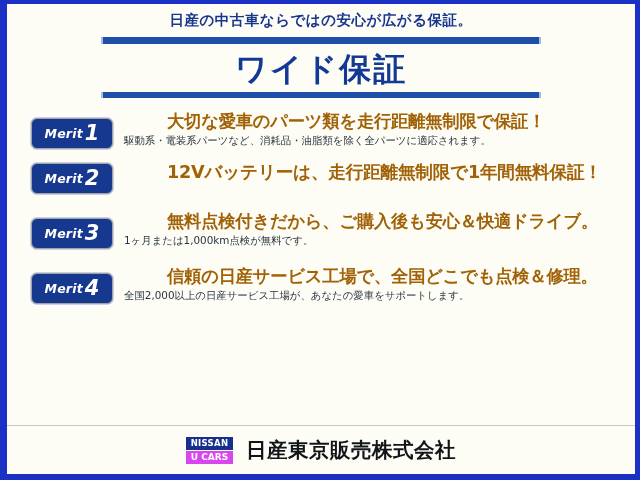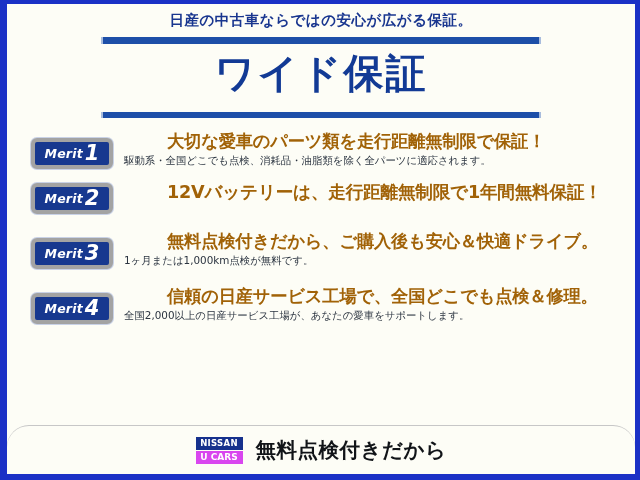--- a/index.html
+++ b/index.html
@@ -41,24 +41,24 @@
     background:#1d4fa8;
     border-left:2px solid #a8bcdd;
     border-right:2px solid #a8bcdd;
     box-sizing:border-box;
   }
   .rule.thin{height:6px;}
   .wide-title{
     text-align:center;
     color:#123a95;
     font-weight:bold;
-    font-size:40px;
+    font-size:32px;
     letter-spacing:2px;
     line-height:1;
-    margin:9px 0 12px 0;
+    margin:9px 0 0 0;
     white-space:nowrap;
   }
 
   
   .headline{
     text-align:center;
     color:#e8140f;
     font-weight:bold;
     font-size:30.5px;
     letter-spacing:-0.5px;
@@ -77,21 +77,21 @@
     align-items:flex-start;
     margin-bottom:12px;
   }
   .merit-row.m2{margin-bottom:16px;}
   .merit-row.m3{margin-bottom:16px;}
   .badge{
     flex:0 0 auto;
     width:82px;height:31px;
     border-radius:6px;
     background:#17388f;
-    border:4px solid #a3a3a3;
+    border:1px solid #a3a3a3;
     box-shadow:0 0 0 1px #c9d2e6;
     box-sizing:border-box;
     display:flex;
     align-items:center;
     justify-content:center;
     margin-top:8px;
   }
   .badge .m-word{
     color:#ffffff;
     font-size:12.5px;
@@ -132,21 +132,20 @@
 
   
   .footer{
     flex:0 0 auto;
     border-top:1px solid #c7c7c7;
     height:48px;
     display:flex;
     align-items:center;
     justify-content:center;
     gap:13px;
-    border-radius:22px;
   }
   .logo{
     width:47px;
     display:flex;
     flex-direction:column;
     gap:1px;
   }
   .logo-top,.logo-bottom{
     height:13px;
     display:flex;
@@ -184,21 +183,21 @@
 
     <div class="merits">
 
       <div class="merit-row m1">
         <div class="badge">
           <span class="m-word">Merit</span>
           <span class="m-num">1</span>
         </div>
         <div class="merit-text">
           <div class="merit-title">大切な愛車のパーツ類を走行距離無制限で保証！</div>
-          <div class="merit-sub">駆動系・全国どこでも点検、消耗品・油脂類を除く全パーツに適応されます。</div>
+          <div class="merit-sub">駆動系・電装系パーツなど、消耗品・油脂類を除く全パーツに適応されます。</div>
         </div>
       </div>
 
       <div class="merit-row m2">
         <div class="badge">
           <span class="m-word">Merit</span>
           <span class="m-num">2</span>
         </div>
         <div class="merit-text">
           <div class="merit-title">12Vバッテリーは、走行距離無制限で1年間無料保証！</div>
@@ -228,17 +227,17 @@
         </div>
       </div>
 
     </div>
 
     <div class="footer">
       <div class="logo">
         <div class="logo-top">NISSAN</div>
         <div class="logo-bottom">U CARS</div>
       </div>
-      <div class="company">無料点検付きだから</div>
+      <div class="company">日産東京販売株式会社</div>
     </div>
 
   </div>
 </div>
 
 </body></html>

